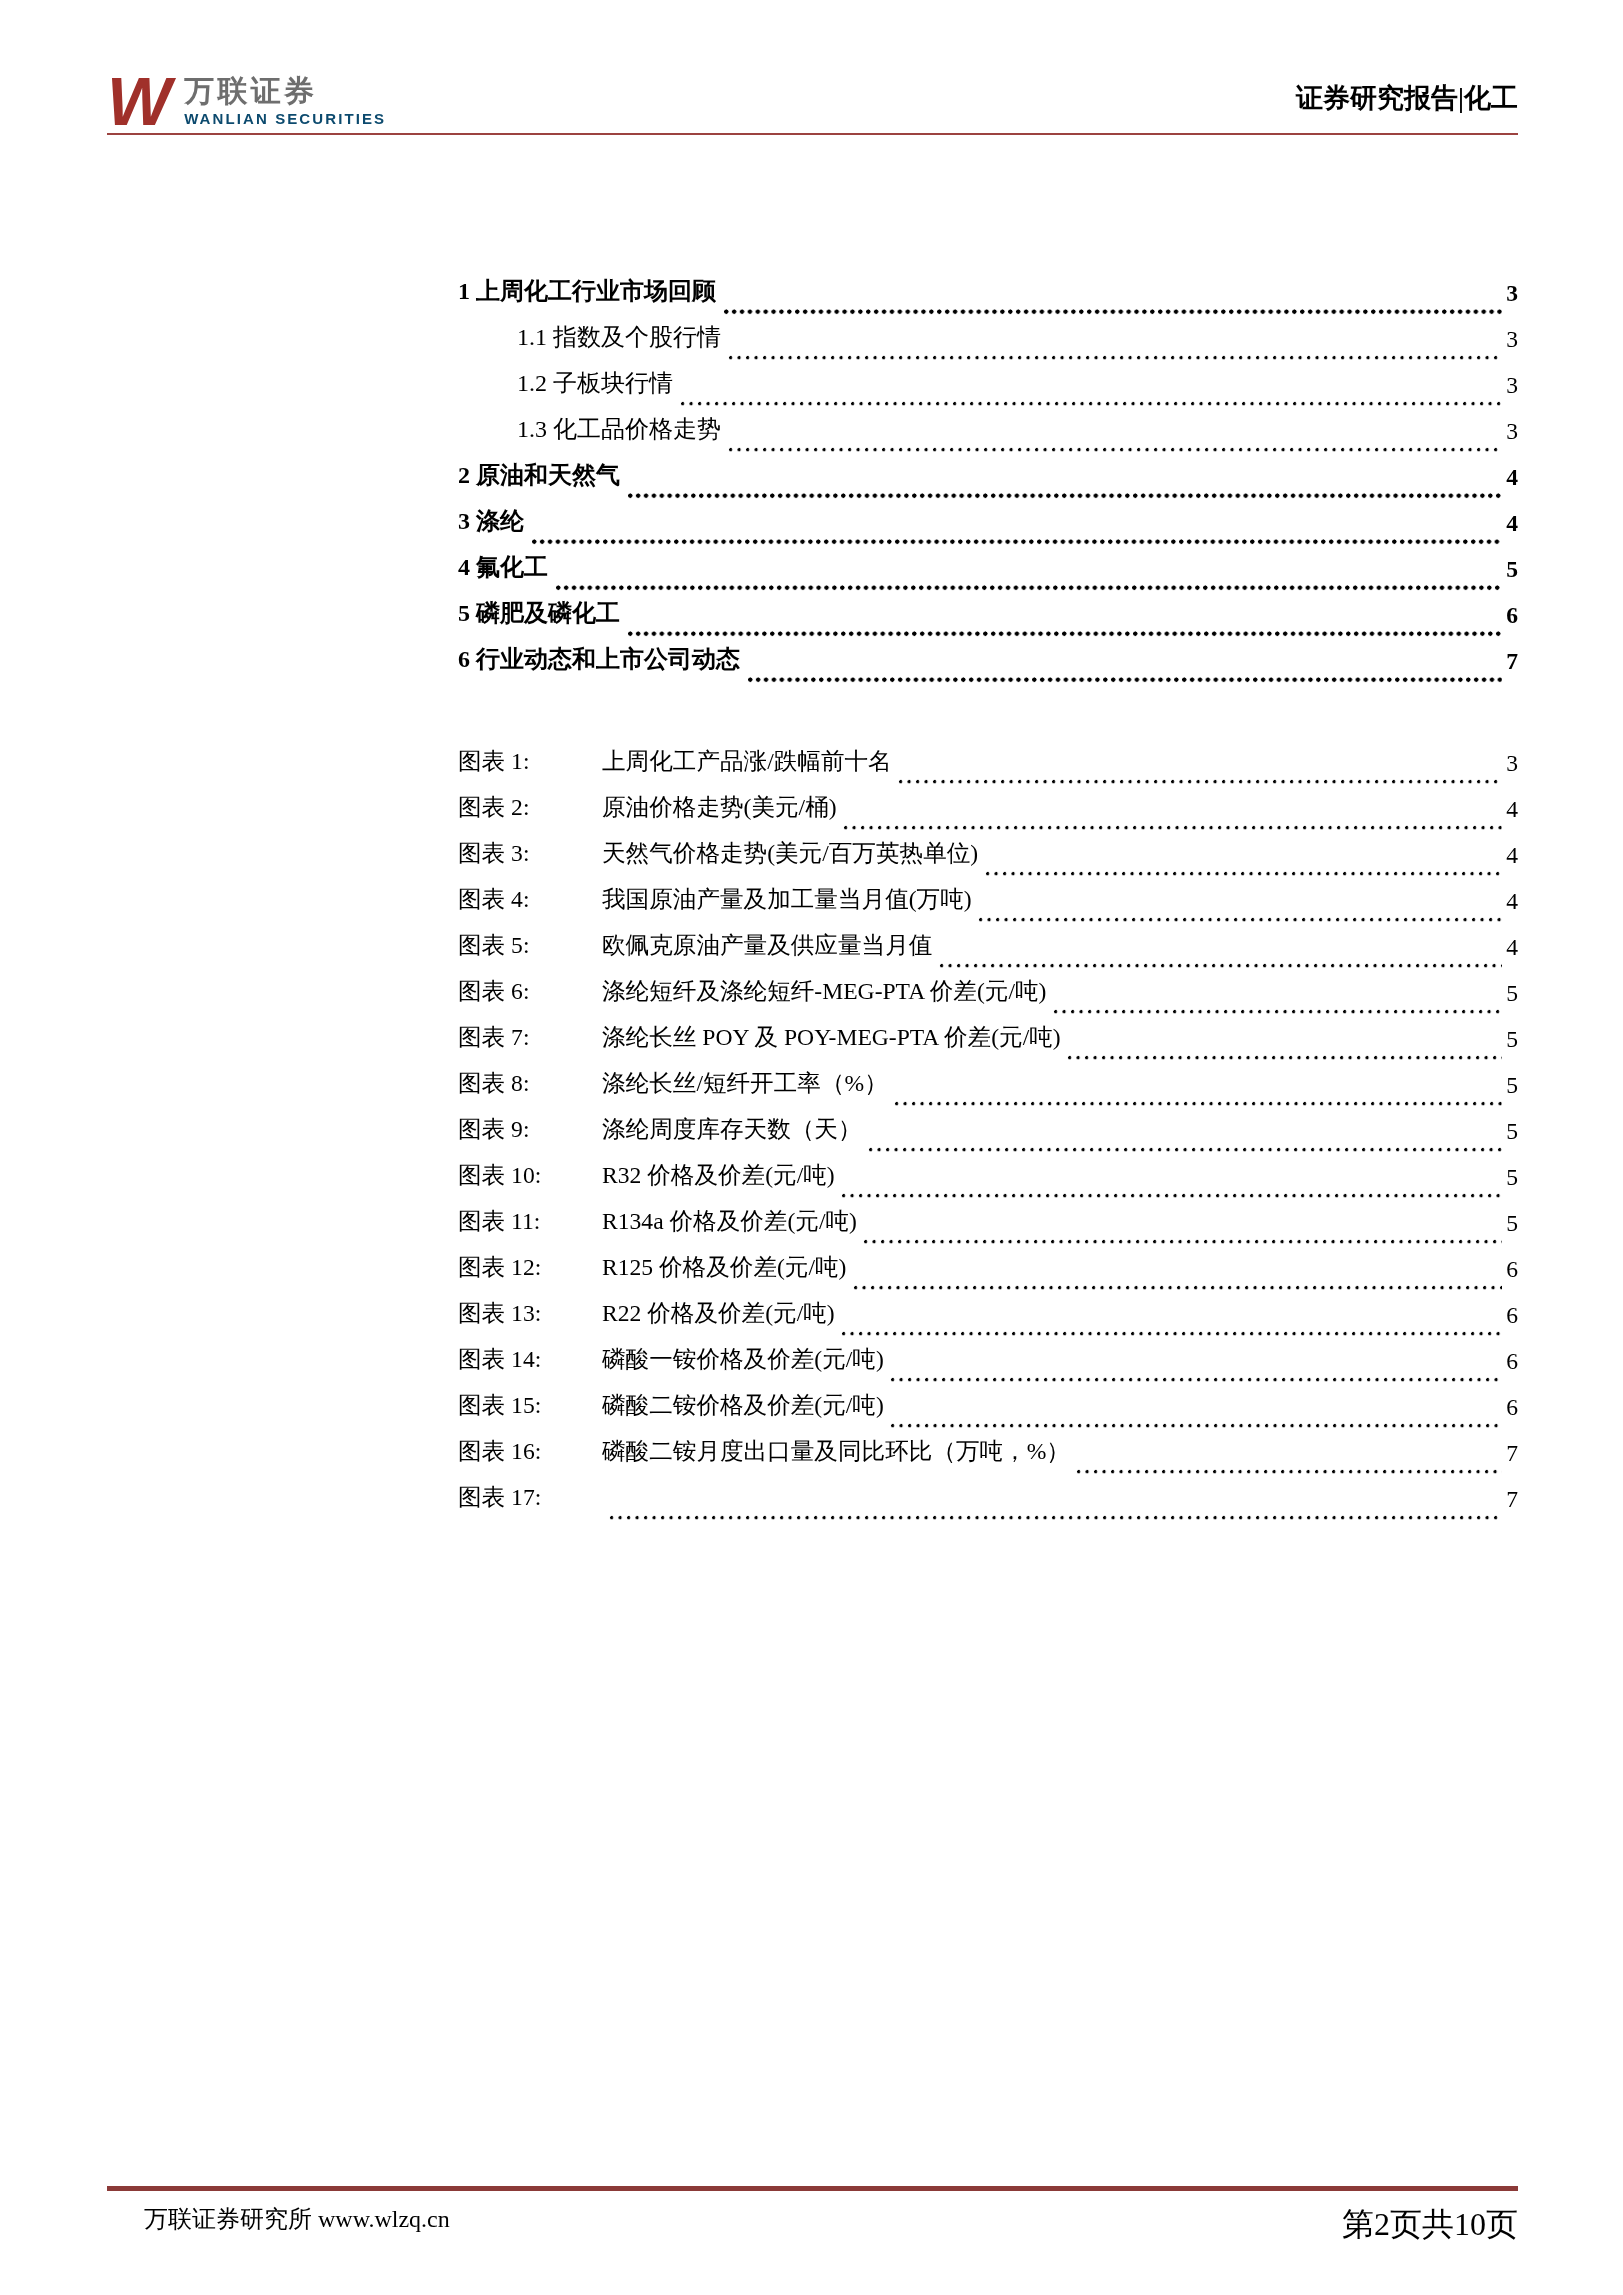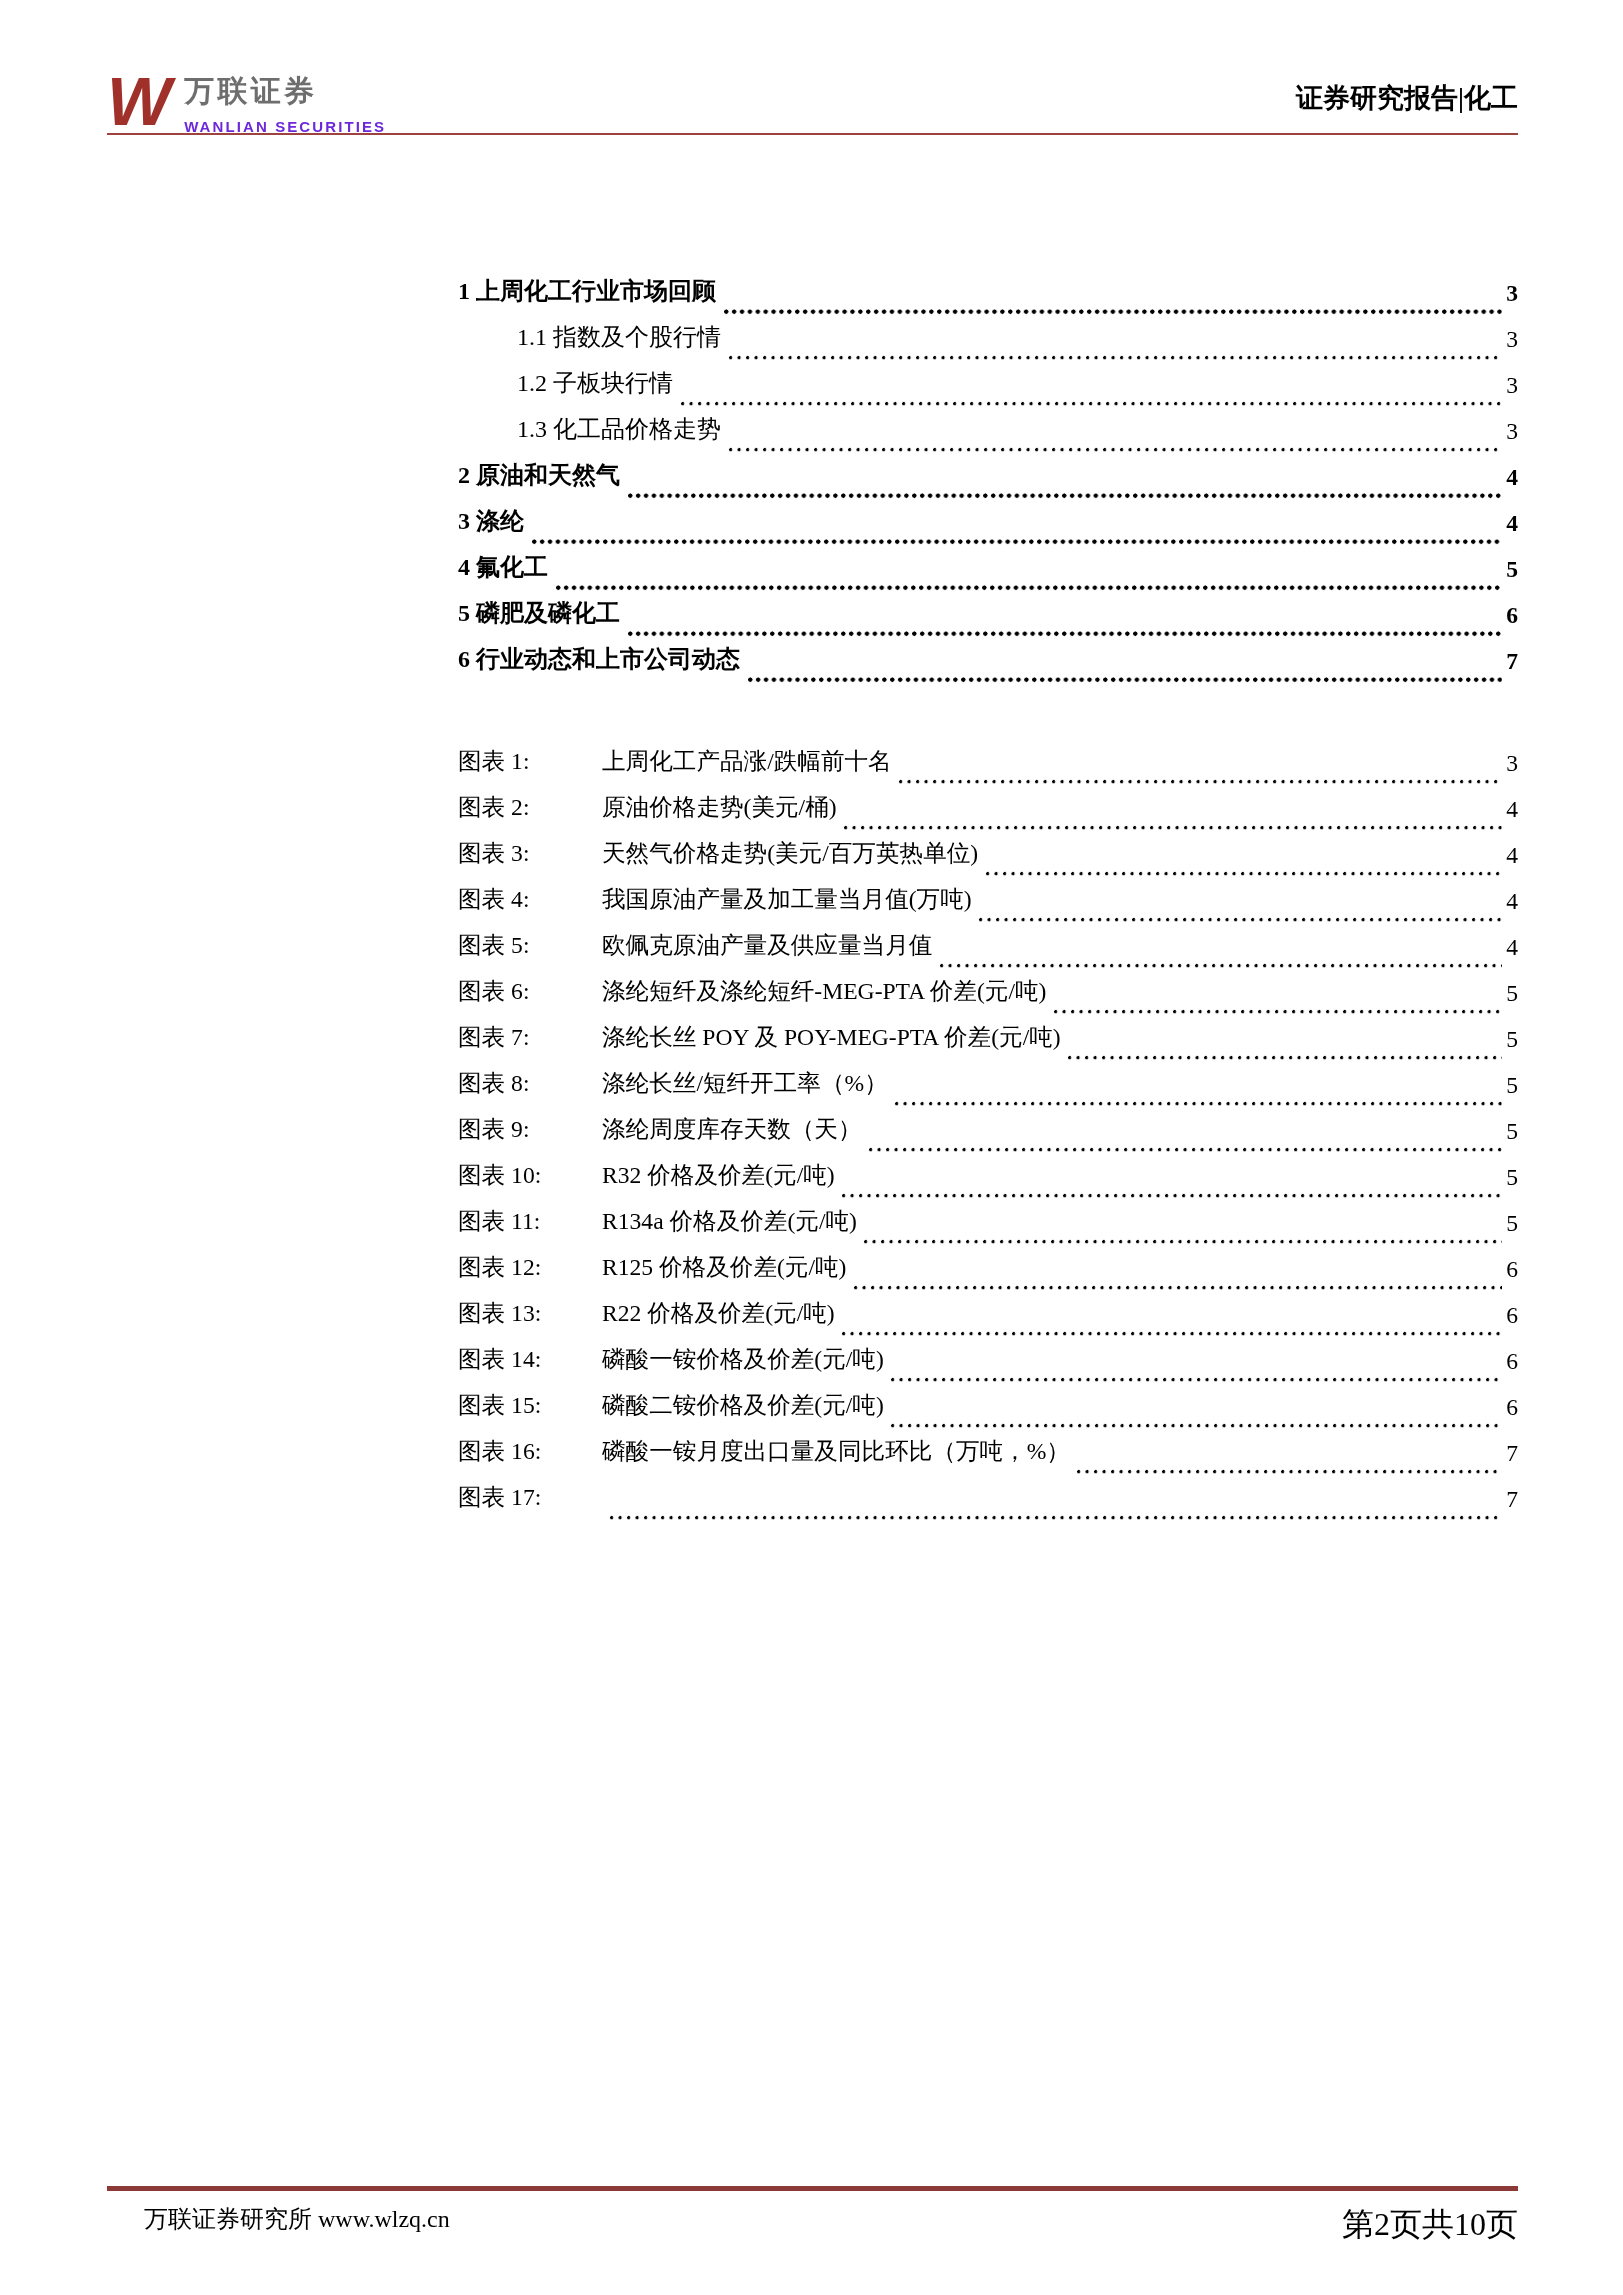--- a/index.html
+++ b/index.html
@@ -22,21 +22,21 @@
   }
   .logo-txt { margin-left:13px; display:flex; flex-direction:column; }
   .logo-cn {
     font-family:"Liberation Sans","DejaVu Sans",sans-serif;
     font-weight:bold; font-size:30px; line-height:39px;
     letter-spacing:3.3px; color:#6E6E6E;
   }
   .logo-en {
     font-family:"Liberation Sans","DejaVu Sans",sans-serif;
     font-weight:bold; font-size:15px; line-height:17px;
-    letter-spacing:2.1px; color:#6d28d9; margin-top:8px;
+    letter-spacing:2.1px; color:#0c4a6e; margin-top:0;
   }
   .header-right {
     position:absolute; right:105px; top:83px;
     font-size:27px; line-height:31px; font-weight:bold;
   }
   .header-rule {
     position:absolute; left:107px; right:105px; top:133px;
     height:2px; background:#9C4340;
   }
 
@@ -227,21 +227,21 @@
         <span class="pg">6</span>
       </div>
       <div class="row">
         <span class="fig-lbl">图表 15:</span>
         <span class="fig-title">磷酸二铵价格及价差(元/吨)</span>
         <span class="leader thin"></span>
         <span class="pg">6</span>
       </div>
       <div class="row">
         <span class="fig-lbl">图表 16:</span>
-        <span class="fig-title">磷酸一铵月度出口量及同比环比（万吨，%）</span>
+        <span class="fig-title">磷酸二铵月度出口量及同比环比（万吨，%）</span>
         <span class="leader thin"></span>
         <span class="pg">7</span>
       </div>
       <div class="row">
         <span class="fig-lbl">图表 17:</span>
         <span class="leader thin"></span>
         <span class="pg">7</span>
       </div>
     </div>
   </div>

